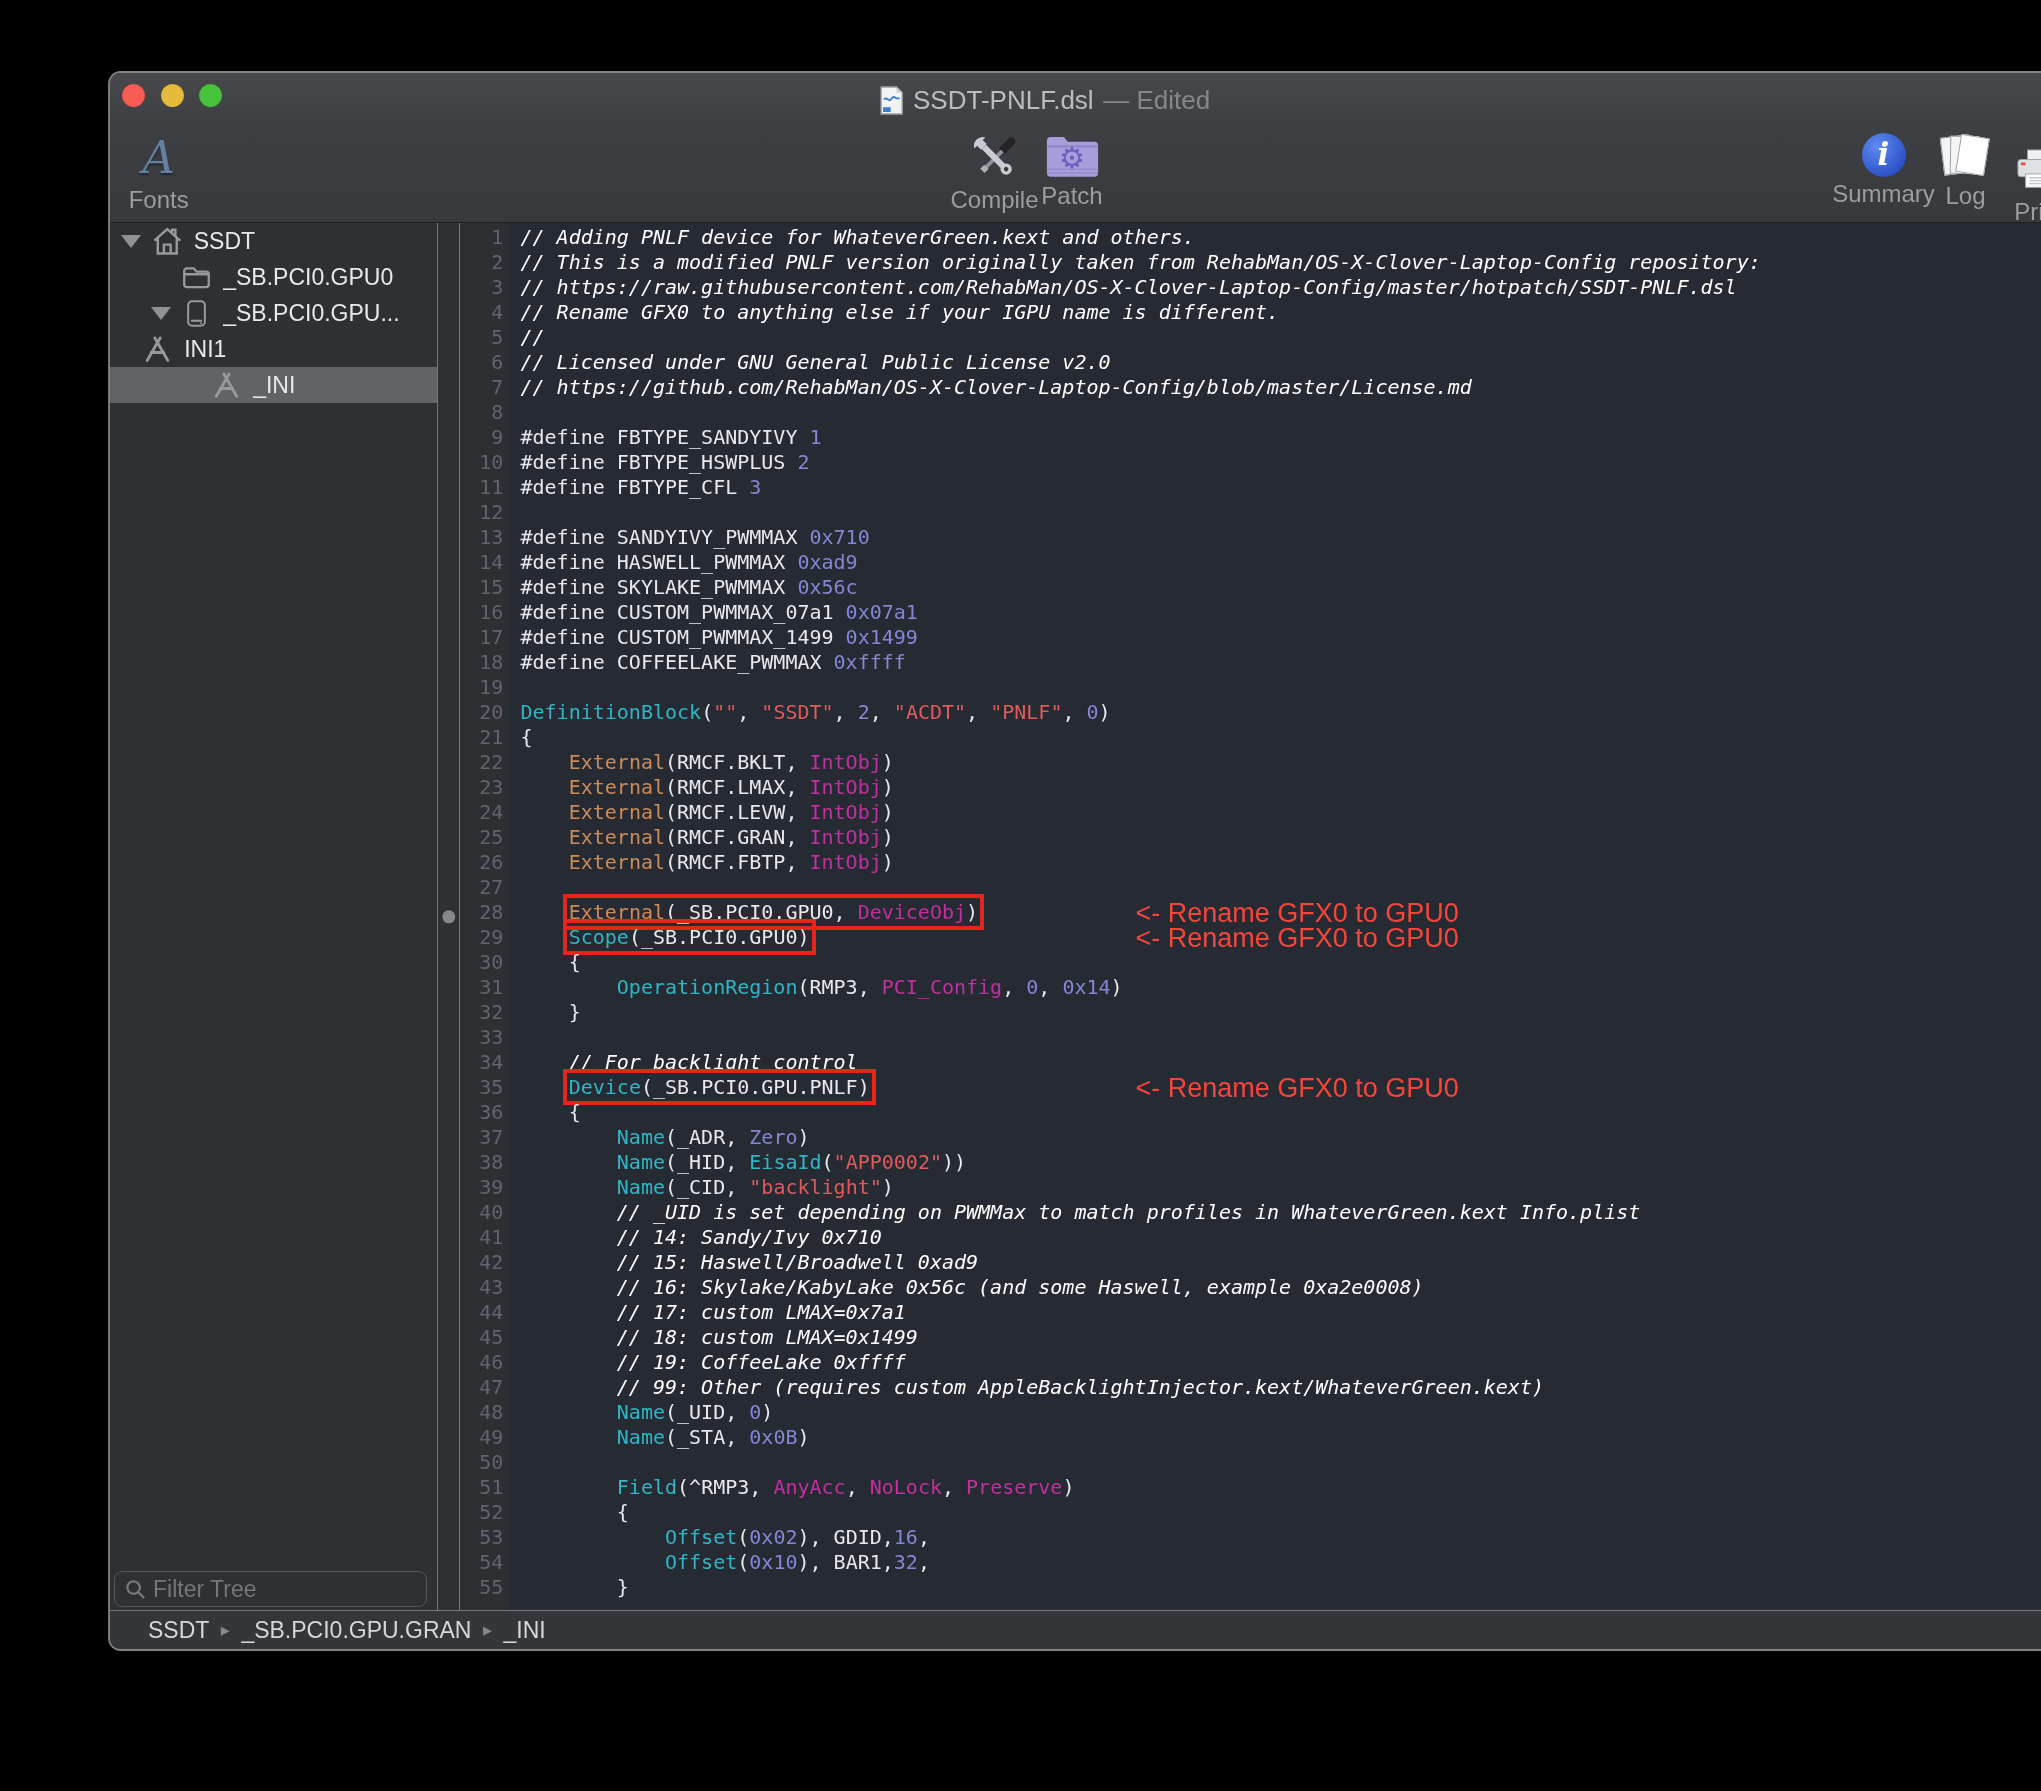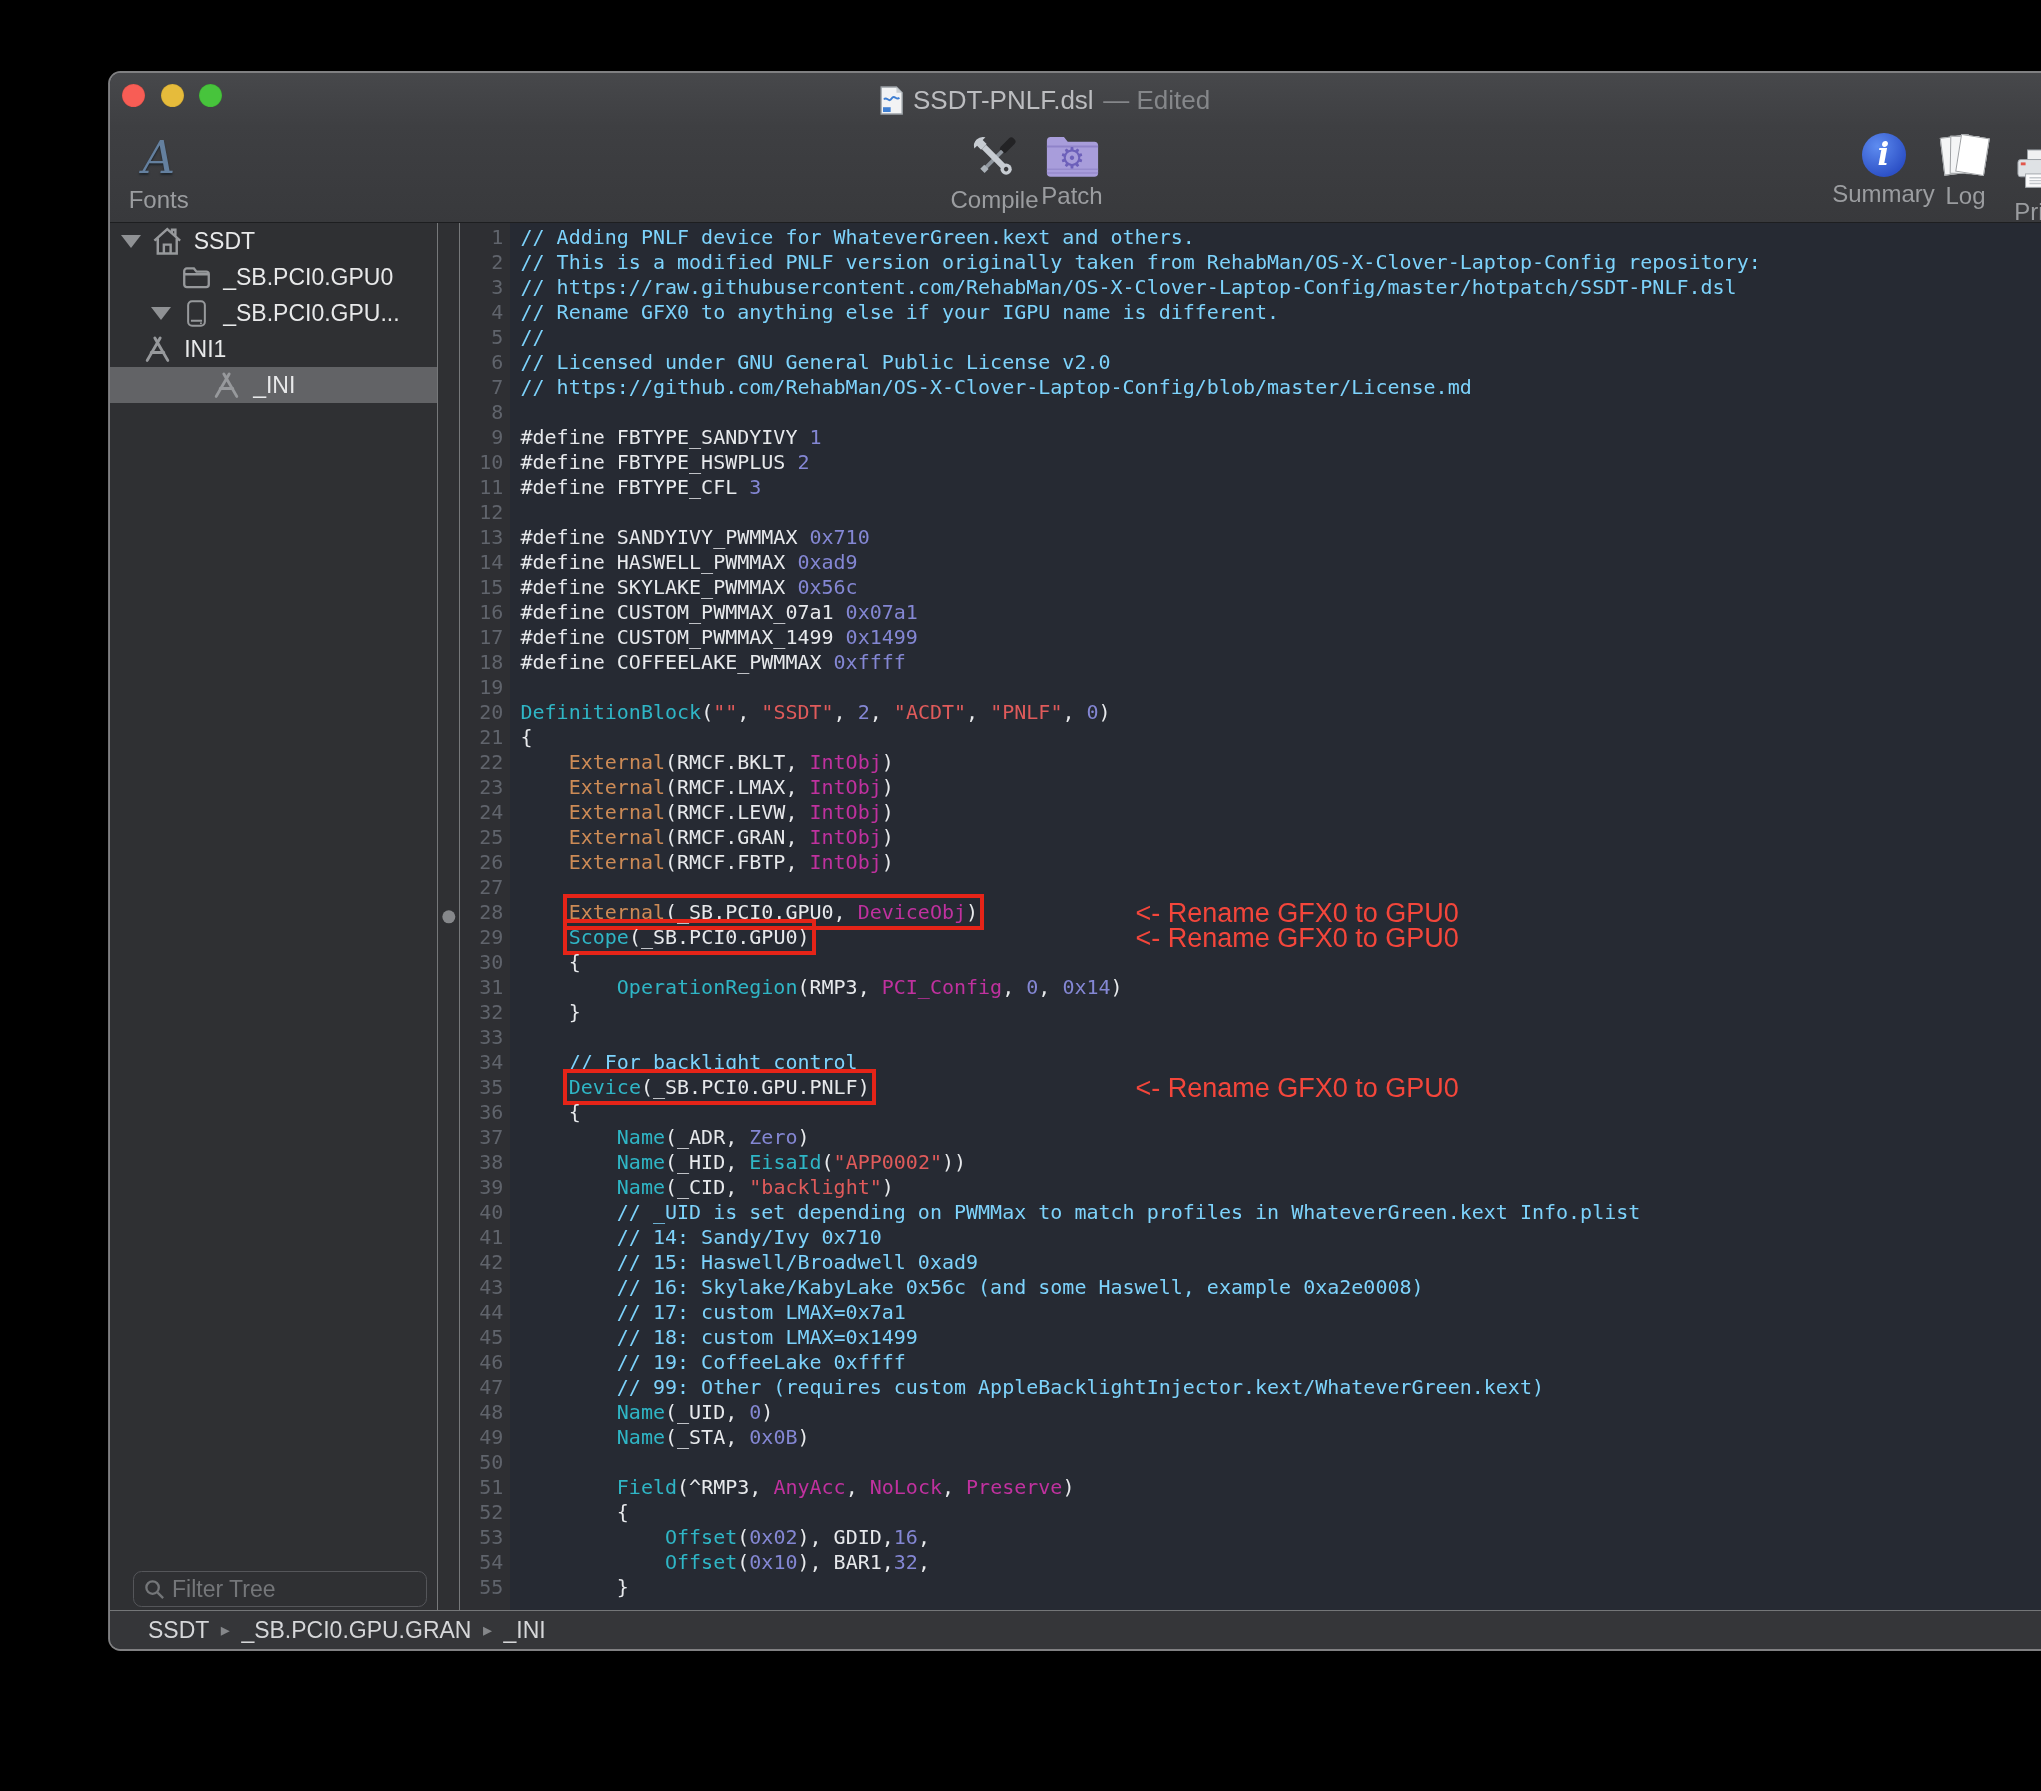--- a/index.html
+++ b/index.html
@@ -53,40 +53,40 @@
   .content{flex:1;display:flex;position:relative;border-top:1.9px solid #1d1e20;background:#262a33;min-height:0;}
 
   .sidebar{width:327px;flex:none;background:#2f3033;position:relative;}
   .tree{position:absolute;top:0;left:0;right:0;}
   .trow{height:36px;display:flex;align-items:center;color:#e8e9ea;font-size:23px;white-space:nowrap;overflow:hidden;}
   .trow.selected{background:#626366;}
   .tri{flex:none;width:23px;height:36px;display:flex;align-items:center;justify-content:center;margin-right:7.6px;}
   .tri-shape{width:0;height:0;border-left:10.5px solid transparent;border-right:10.5px solid transparent;
      border-top:13.4px solid #8f9194;}
   .ticon{flex:none;width:34px;height:36px;display:flex;align-items:center;justify-content:center;margin-right:9.6px;}
-  .filter-box{position:absolute;left:23px;right:10.5px;bottom:2.9px;height:36px;text-decoration:underline;}
+  .filter-box{position:absolute;left:4px;right:10.5px;bottom:2.9px;height:36px;text-decoration:underline;}
   .filter-box input{width:100%;height:100%;box-sizing:border-box;background:transparent;
      border:1.9px solid #55565a;border-radius:8.6px;color:#85878a;font-size:23px;
      padding:0 7.6px 0 38px;outline:none;font-family:"Liberation Sans",sans-serif;}
   .filter-box input::placeholder{color:#747679;}
   .filter-mag{position:absolute;left:9.6px;top:6.7px;}
 
   .splitter{flex:none;width:21px;background:#2f3033;border-left:1.9px solid #76787a;
      border-right:1.9px solid #76787a;position:relative;}
   .knob{position:absolute;left:50%;top:50%;transform:translate(-50%,-50%);
      width:13.4px;height:13.4px;border-radius:50%;background:#86888b;}
 
   .editor{flex:1;display:flex;min-width:0;overflow:hidden;}
   .gutter{flex:none;width:50px;background:#2e2f33;padding-top:1.9px;}
   .ln{height:25px;line-height:25px;text-align:right;padding-right:6.7px;
       color:#60646c;font-family:"DejaVu Sans Mono",monospace;font-size:20px;}
   .code{flex:1;background:#262a33;padding:1.9px 0 0 10.5px;position:relative;
       font-family:"DejaVu Sans Mono",monospace;font-size:20px;}
   .cl{height:25px;line-height:25px;white-space:pre;position:relative;}
-  .t-g{color:#7dd3fc;} .t-w{color:#e7e9ec;} .t-c{color:#2fb6c6;} .t-o{color:#cd8b56;}
+  .t-g{color:#ffffff;font-style:italic;} .t-w{color:#e7e9ec;} .t-c{color:#2fb6c6;} .t-o{color:#cd8b56;}
   .t-m{color:#c0319f;} .t-p{color:#8487d4;} .t-r{color:#e05b5b;}
   .redbox{outline:4.8px solid #e62418;outline-offset:2.9px;}
   .ann{position:absolute;left:615px;top:0;height:25px;line-height:27px;
      color:#f4463b;font-family:"Liberation Sans",sans-serif;font-size:27px;white-space:pre;}
 
   
   .breadcrumb{height:38px;flex:none;background:#353639;border-top:1.9px solid #747678;
      display:flex;align-items:center;padding-left:38px;font-size:23px;color:#d6d7d9;}
   .bc-sep{color:#85878a;font-size:18px;margin:0 11.5px;}
 </style>

